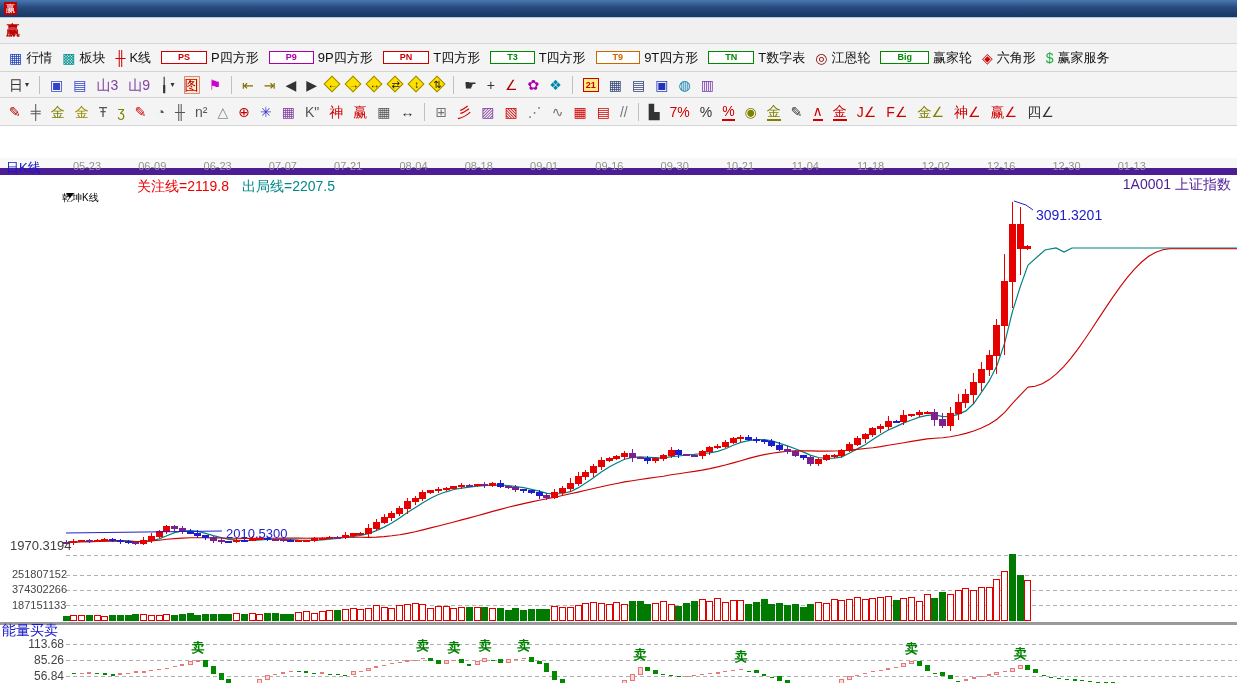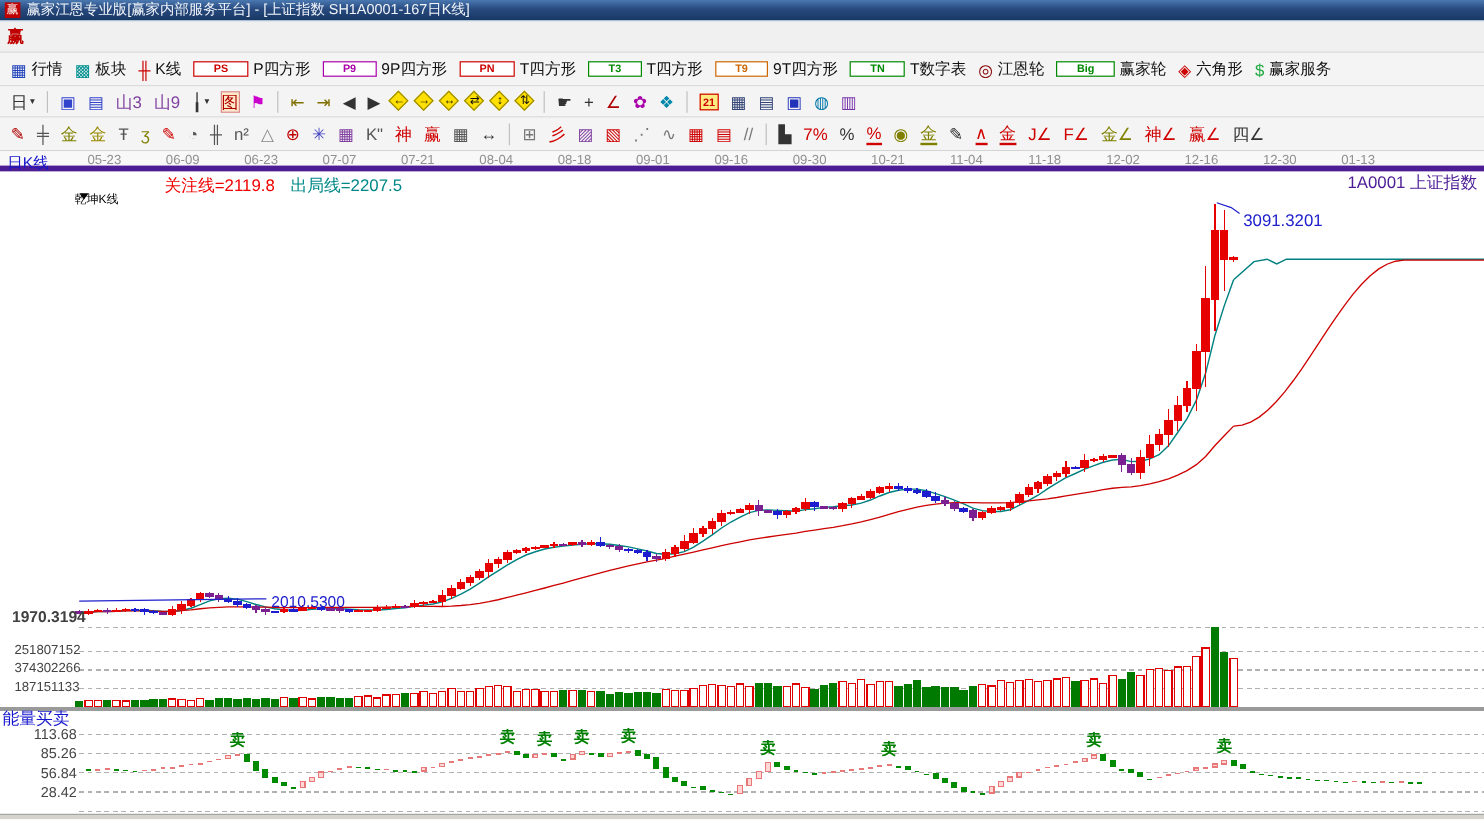--- a/index.html
+++ b/index.html
@@ -34,51 +34,50 @@
   .tbtn .tlbl { font-size:13px; color:#111; margin-left:4px; white-space:nowrap; }
   .tbtn .dd { font-size:8px; color:#333; margin-left:2px; }
   .vsep { width:1px; height:18px; background:#c0c0c0; margin:0 5px; flex:0 0 auto; }
   .diab { position:relative; width:17px; height:17px; margin:0 2px; }
   .diab .dia { position:absolute; left:2px; top:2px; width:12px; height:12px; background:#ffe000;
     border:1px solid #9a8a00; transform:rotate(45deg); }
   .diab .diaarrow { position:absolute; left:0; top:1px; width:17px; text-align:center; font-size:10px;
     color:#111; line-height:15px; }
 
   
-  .datebar { position:relative; height:17px; background:#f8f8f8; border-bottom:5px solid #4c1d95; }
+  .datebar { position:relative; height:17px; background:#f8f8f8; border-bottom:7px solid #4c1d95;margin-top:32px; }
   .pane-label { position:absolute; left:6px; top:1px; font-size:13px; color:#1515cc; }
   .dlabel { position:absolute; top:2px; width:44px; text-align:center; font-size:11px; color:#909090; }
 
   
   #chart-area { position:relative; width:1237px; height:535px; background:#fff; }
   #chart-svg { position:absolute; left:0; top:0; }
   .ov { position:absolute; white-space:nowrap; }
   .ov-kline { left:62px; top:16px; font-size:10px; color:#000000; }
   .ov-kline-tri { position:absolute; left:66px; top:18px; width:0; height:0;
     border-left:4px solid transparent; border-right:4px solid transparent; border-top:5px solid #000; }
   .ov-watch { left:137px; top:3px; font-size:14px; color:#f00000; }
   .ov-exit { left:242px; top:3px; font-size:14px; color:#008888; }
   .ov-symbol { right:6px; top:1px; font-size:14px; color:#4c1d95; }
   .ov-peak { left:1036px; top:32px; font-size:14px; color:#2020cc; }
   .ov-start { left:226px; top:351px; font-size:13px; color:#2020cc; }
-  .ov-price { left:10px; top:363px; font-size:13px; color:#404040;font-weight:bold; }
+  .ov-price { left:10px; top:363px; font-size:13px; color:#404040; }
   .ov-vol { left:12px; font-size:11px; color:#444; }
   .ov-energy-title { left:2px; top:447px; font-size:14px; color:#1515cc; }
   .ov-en { left:0; width:64px; text-align:right; font-size:12px; color:#444; }
 
   .bottom-strip { height:5px; background:#d6d3ce; border-top:1px solid #9a9a9a; }
 </style>
 </head>
 <body>
 
 <div id="win">
 
   <div class="titlebar">
     <span class="logo">赢</span>
-    <span class="ttl">赢家江恩专业版[赢家内部服务平台] - [上证指数  SH1A0001-167日K线]</span>
   </div>
 
   <div class="menubar">
     <span class="logo2">赢</span>
   </div>
 
   <div class="tb" id="tb1">
       <span class="tbtn">
         <span class="glyph" style="color: rgb(34, 68, 187);">▦</span>
         <span class="tlbl">行情</span>

